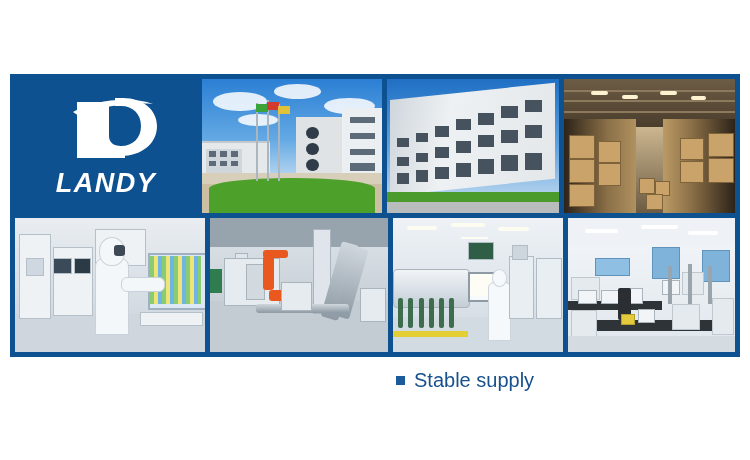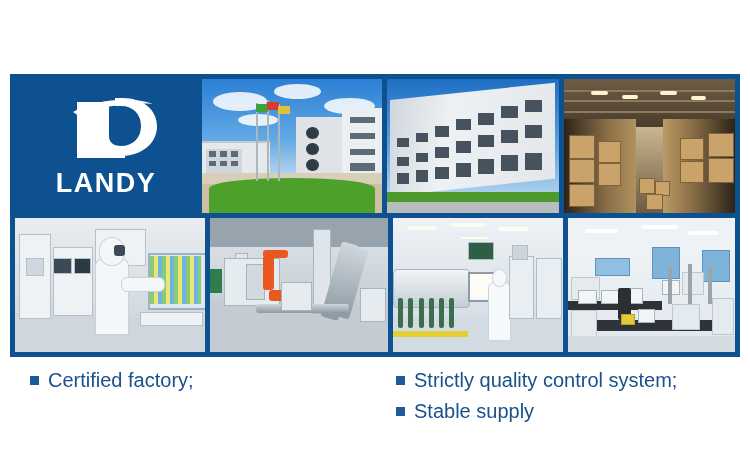--- a/index.html
+++ b/index.html
@@ -63,20 +63,21 @@
   .photo{position:absolute;inset:0;overflow:hidden;}
 
   
   .logo-cell{background:#0d5190;display:flex;align-items:center;justify-content:center;}
   .logo-wrap{position:relative;width:150px;height:105px;}
   .logo-mark{position:absolute;left:22px;top:2px;width:110px;height:74px;}
   .logo-text{
     position:absolute;left:0;top:74px;width:150px;text-align:center;
     color:#ffffff;font-size:27px;font-weight:bold;letter-spacing:1.5px;
     font-family:"Liberation Sans","DejaVu Sans",sans-serif;
+    font-style:italic;
   }
 
   
   .p2-sky{position:absolute;inset:0;background:linear-gradient(#2b7fd4 0%,#63a9e4 45%,#bcd9f0 75%,#d8e8f5 100%);}
   .p2-cloud{position:absolute;background:rgba(255,255,255,.85);border-radius:50%;}
   .p2-bldg-l{position:absolute;left:0;top:46%;width:38%;height:26%;background:#e6e9ec;border-top:2px solid #c3c9cf;}
   .p2-bldg-l2{position:absolute;left:2%;top:52%;width:20%;height:20%;background:#cfd6dc;}
   .p2-bldg-r{position:absolute;left:52%;top:28%;width:30%;height:44%;background:#dfe3e6;}
   .p2-bldg-r2{position:absolute;left:78%;top:22%;width:22%;height:50%;background:#eceff1;}
   .p2-win{position:absolute;background:#5d6b78;}
@@ -388,31 +389,23 @@
             <div class="p8-floor"></div>
           </div>
         </div>
       </div>
     </div>
   </div>
 
   <div class="bullets">
 
     <div class="bullet-col col-left">
-      <div class="bullet">
-        <span class="sq"></span>
-        <span class="txt">Certified factory;</span>
-      </div>
     </div>
 
     <div class="bullet-col col-right">
-      <div class="bullet">
-        <span class="sq"></span>
-        <span class="txt">Strictly quality control system;</span>
-      </div>
       <div class="bullet">
         <span class="sq"></span>
         <span class="txt">Stable supply</span>
       </div>
     </div>
   </div>
 
 </div>
 
 </body></html>

